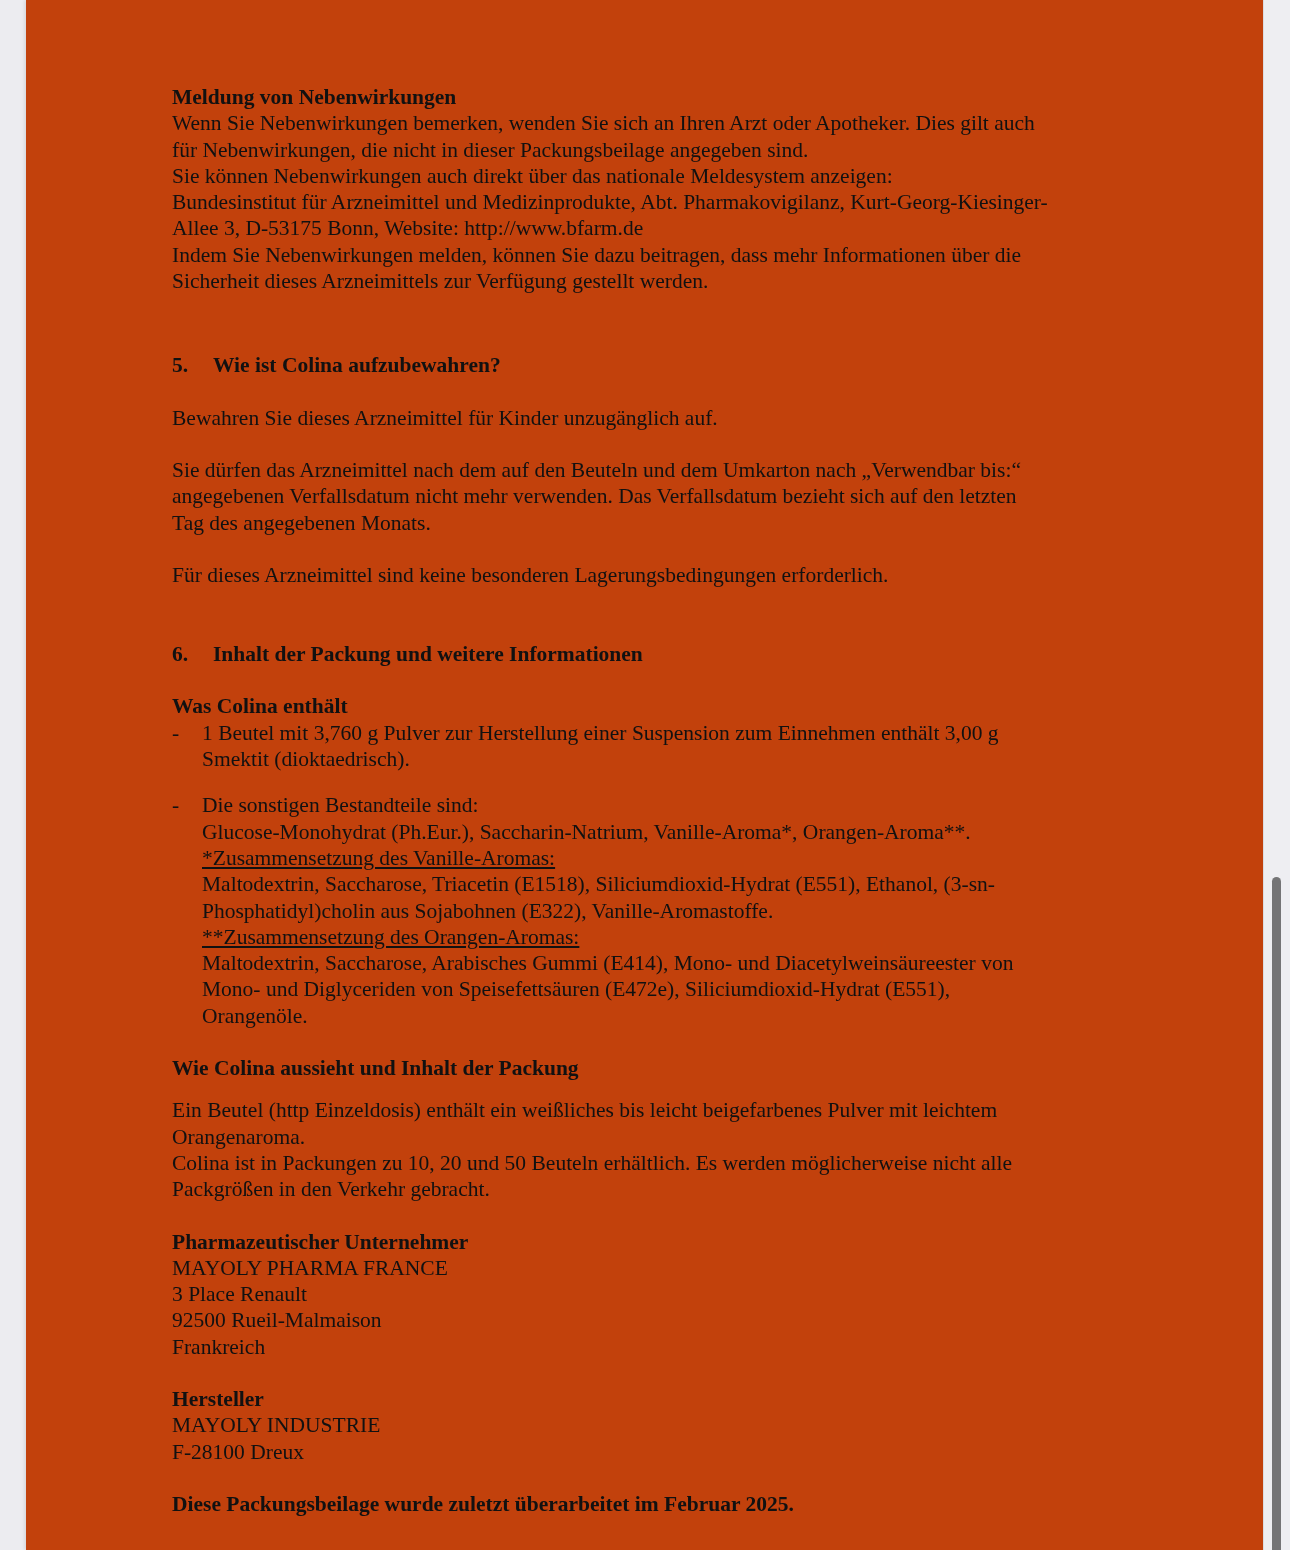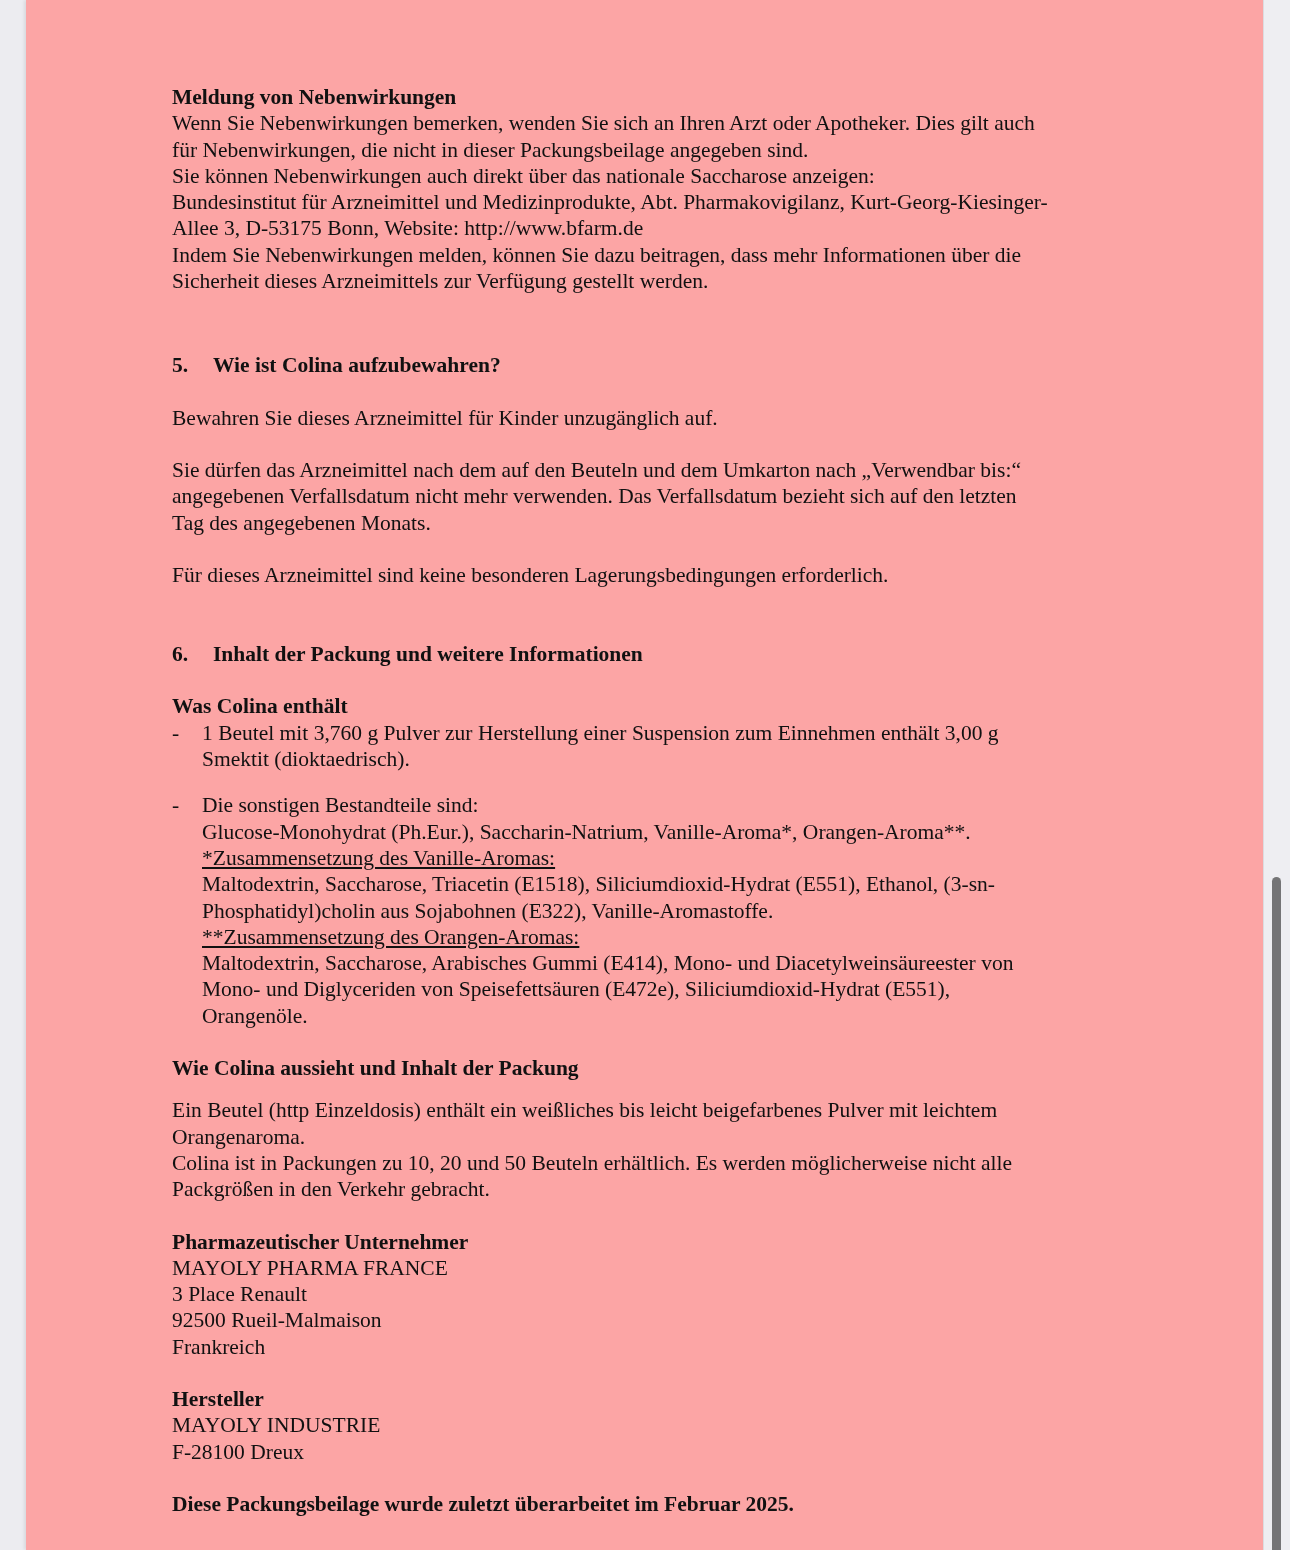--- a/index.html
+++ b/index.html
@@ -11,21 +11,21 @@
       overflow: hidden;
       font-family: "Liberation Serif", "DejaVu Serif", serif;
       color: #111;
     }
     .page {
       position: absolute;
       left: 26px;
       top: 0;
       width: 1237px;
       height: 1550px;
-      background: #fca5a5;
+      background: #c2410c;
       box-shadow: -2px 0 3px rgba(0,0,0,0.08), 2px 0 3px rgba(0,0,0,0.08);
     }
     .content {
       position: absolute;
       left: 146px;
       top: 84px;
       width: 960px;
       font-size: 21.5px;
       line-height: 26.3px;
     }
@@ -60,21 +60,21 @@
 </head>
 <body>
 
 <div class="page">
   <div class="content">
 
     <div>
       <span class="line b">Meldung von Nebenwirkungen</span>
       <span class="line">Wenn Sie Nebenwirkungen bemerken, wenden Sie sich an Ihren Arzt oder Apotheker. Dies gilt auch</span>
       <span class="line">für Nebenwirkungen, die nicht in dieser Packungsbeilage angegeben sind.</span>
-      <span class="line">Sie können Nebenwirkungen auch direkt über das nationale Saccharose anzeigen:</span>
+      <span class="line">Sie können Nebenwirkungen auch direkt über das nationale Meldesystem anzeigen:</span>
       <span class="line">Bundesinstitut für Arzneimittel und Medizinprodukte, Abt. Pharmakovigilanz, Kurt-Georg-Kiesinger-</span>
       <span class="line">Allee 3, D-53175 Bonn, Website: http://www.bfarm.de</span>
       <span class="line">Indem Sie Nebenwirkungen melden, können Sie dazu beitragen, dass mehr Informationen über die</span>
       <span class="line">Sicherheit dieses Arzneimittels zur Verfügung gestellt werden.</span>
     </div>
 
     <div style="height:58px"></div>
 
     <div>
       <div class="sec-heading">

